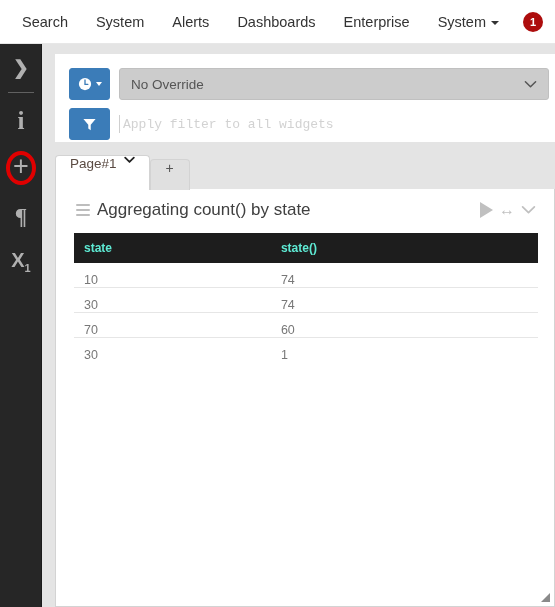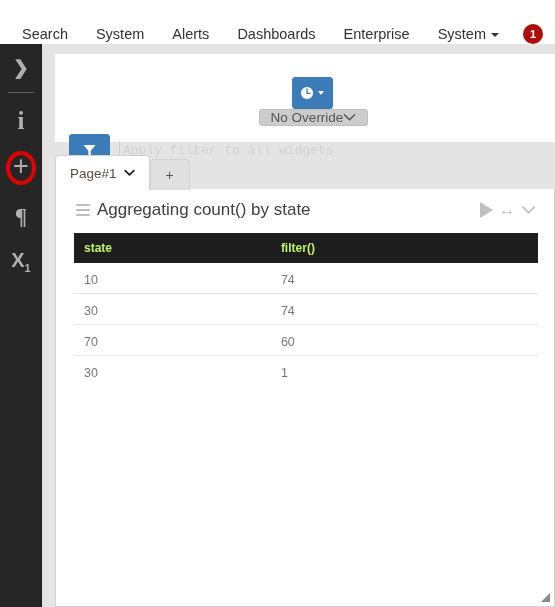--- a/index.html
+++ b/index.html
@@ -11,21 +11,21 @@
     height: 607px;
     overflow: hidden;
     background: #ffffff;
     font-family: "Liberation Sans", sans-serif;
     -webkit-font-smoothing: antialiased;
   }
 
   
   .navbar {
     position: absolute;
-    left: 0; top: 12px;
+    left: 0; top: 0;
     width: 555px;
     height: 44px;
     background: #ffffff;
     border-bottom: 1px solid #e7e7e7;
     box-sizing: border-box;
   }
   .nav-items {
     display: flex;
     align-items: center;
     height: 43px;
@@ -167,21 +167,21 @@
     width: 500px;
     height: 88px;
     background: #ffffff;
     box-sizing: border-box;
   }
   .ctrl-row {
     display: flex;
     align-items: center;
     padding-left: 14px;
   }
-  .ctrl-row.r1 { padding-top: 23px; flex-direction: column; }
+  .ctrl-row.r1 { padding-top: 14px; }
   .ctrl-row.r2 { padding-top: 8px; text-align: center; }
 
   .blue-btn {
     background: #3b7cb8;
     border: 1px solid #3b7cb8;
     border-radius: 3px;
     height: 32px;
     min-width: 41px;
     display: flex;
     align-items: center;
@@ -249,21 +249,20 @@
   .tabs {
     position: absolute;
     left: 13px; top: 110px;
     display: flex;
     align-items: flex-end;
     height: 36px;
   }
   .tab {
     height: 35px;
     display: flex;
-    align-items: center;
     gap: 7px;
     padding: 0 14px;
     font-size: 13.5px;
     color: #5a4a42;
     background: #ffffff;
     border: 1px solid #d3d3d3;
     border-bottom: none;
     border-radius: 4px 4px 0 0;
     box-sizing: border-box;
     cursor: pointer;
@@ -352,30 +351,30 @@
   .table-wrap {
     margin: 2px 16px 0 18px;
   }
   table.data {
     width: 100%;
     border-collapse: collapse;
     font-size: 12.5px;
   }
   table.data thead th {
     background: #1d1d1d;
-    color: #bef264;
+    color: #5eead4;
     text-align: left;
     font-weight: bold;
     font-size: 12px;
     padding: 8px 0 8px 10px;
   }
   table.data thead th.c2 { padding-left: 12px; }
   table.data tbody td {
     color: #777777;
-    padding: 10px 0 6px 10px;
+    padding: 10px 0 0 10px;
     border-bottom: 1px solid #e6e6e6;
     font-size: 12.5px;
   }
   table.data tbody td.c2 { padding-left: 12px; }
   table.data tbody tr:last-child td {
     border-bottom: none;
   }
   .col1 { width: 42%; }
 
   
@@ -500,21 +499,21 @@
           <path d="M1.5 1.5 L7 7 L12.5 1.5" stroke="#c0c0c0" stroke-width="1.6" fill="none" stroke-linecap="round" stroke-linejoin="round"></path>
         </svg>
       </span>
     </div>
 
     <div class="table-wrap">
       <table class="data">
         <thead>
           <tr>
             <th class="col1">state</th>
-            <th class="c2">filter()</th>
+            <th class="c2">state()</th>
           </tr>
         </thead>
         <tbody>
           <tr>
             <td>10</td>
             <td class="c2">74</td>
           </tr>
           <tr>
             <td>30</td>
             <td class="c2">74</td>

